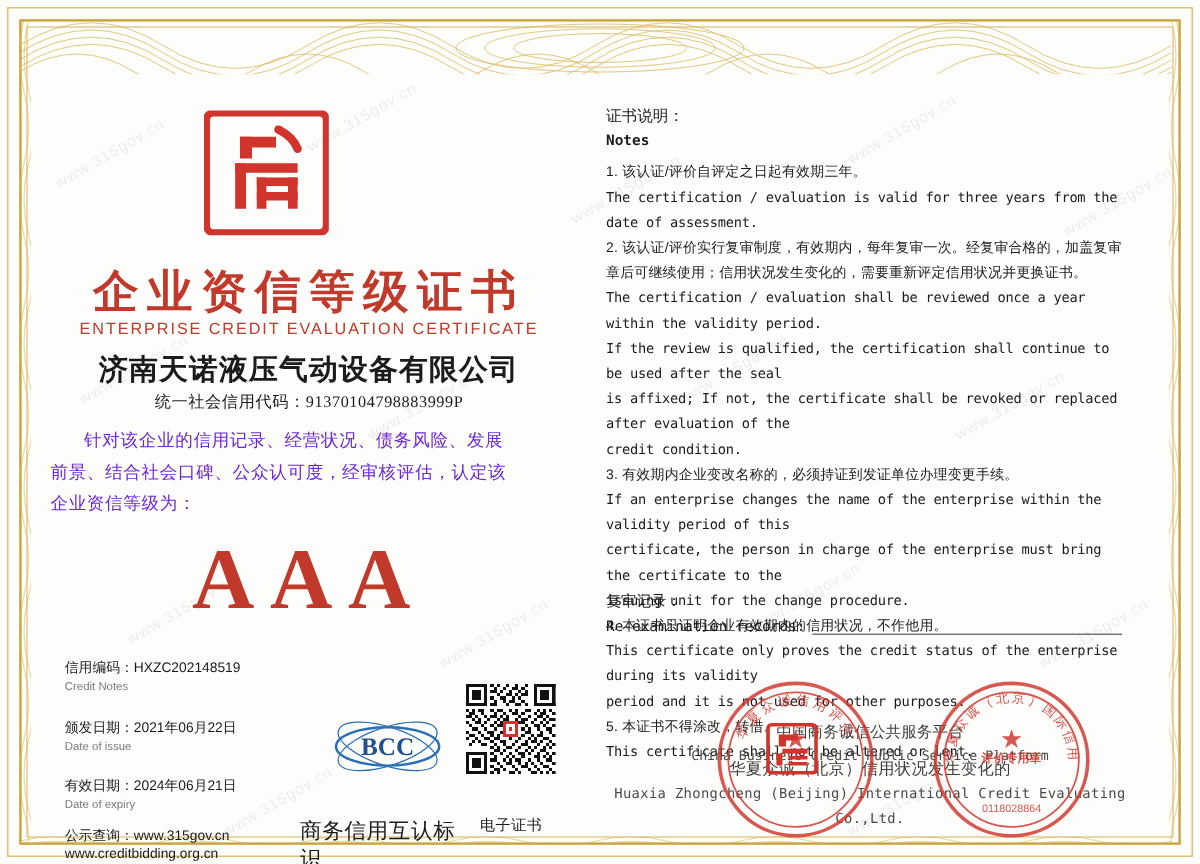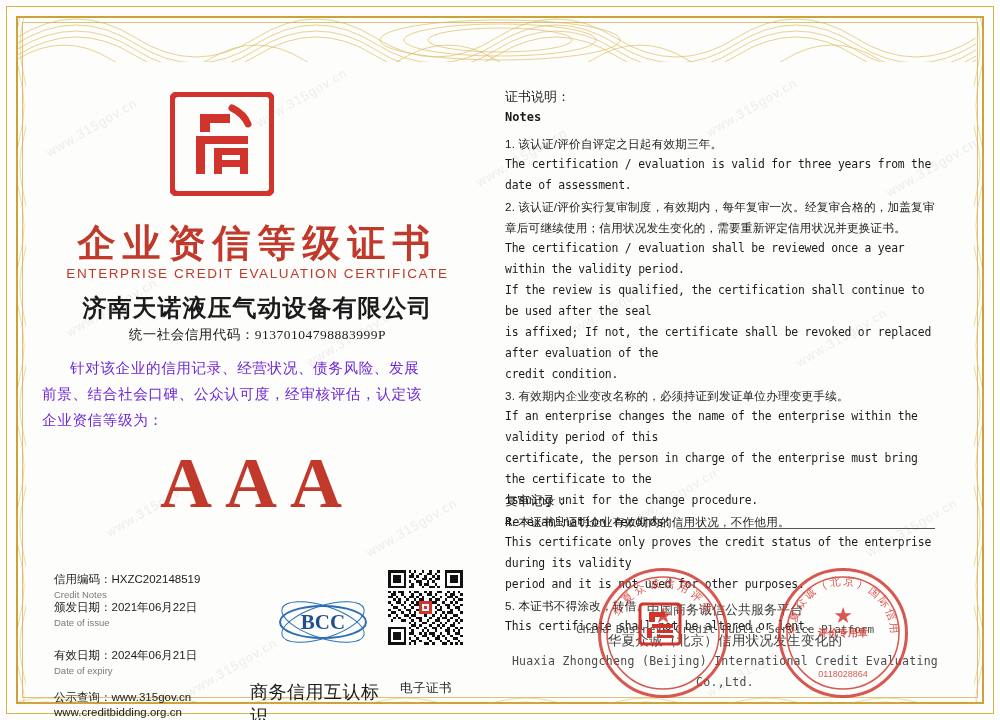--- a/index.html
+++ b/index.html
@@ -154,21 +154,21 @@
   .meta {
     position: absolute;
     left: 24px;
     width: 210px;
     font-size: 11.5px;
     color: #3a3a3a;
     line-height: 15px;
   }
   .meta .val { font-size: 11.5px; color: #1b1b1b; }
   .meta .en { font-size: 9.5px; color: #7a7a7a; }
-  .meta-1 { top: 480px; margin-top: 22px; }
+  .meta-1 { top: 480px; }
   .meta-2 { top: 530px; }
   .meta-3 { top: 578px; }
   .meta-4 { top: 620px; }
 
   
   .bcc-mark {
     position: absolute;
     left: 248px; top: 530px;
     width: 90px; height: 44px;
   }

